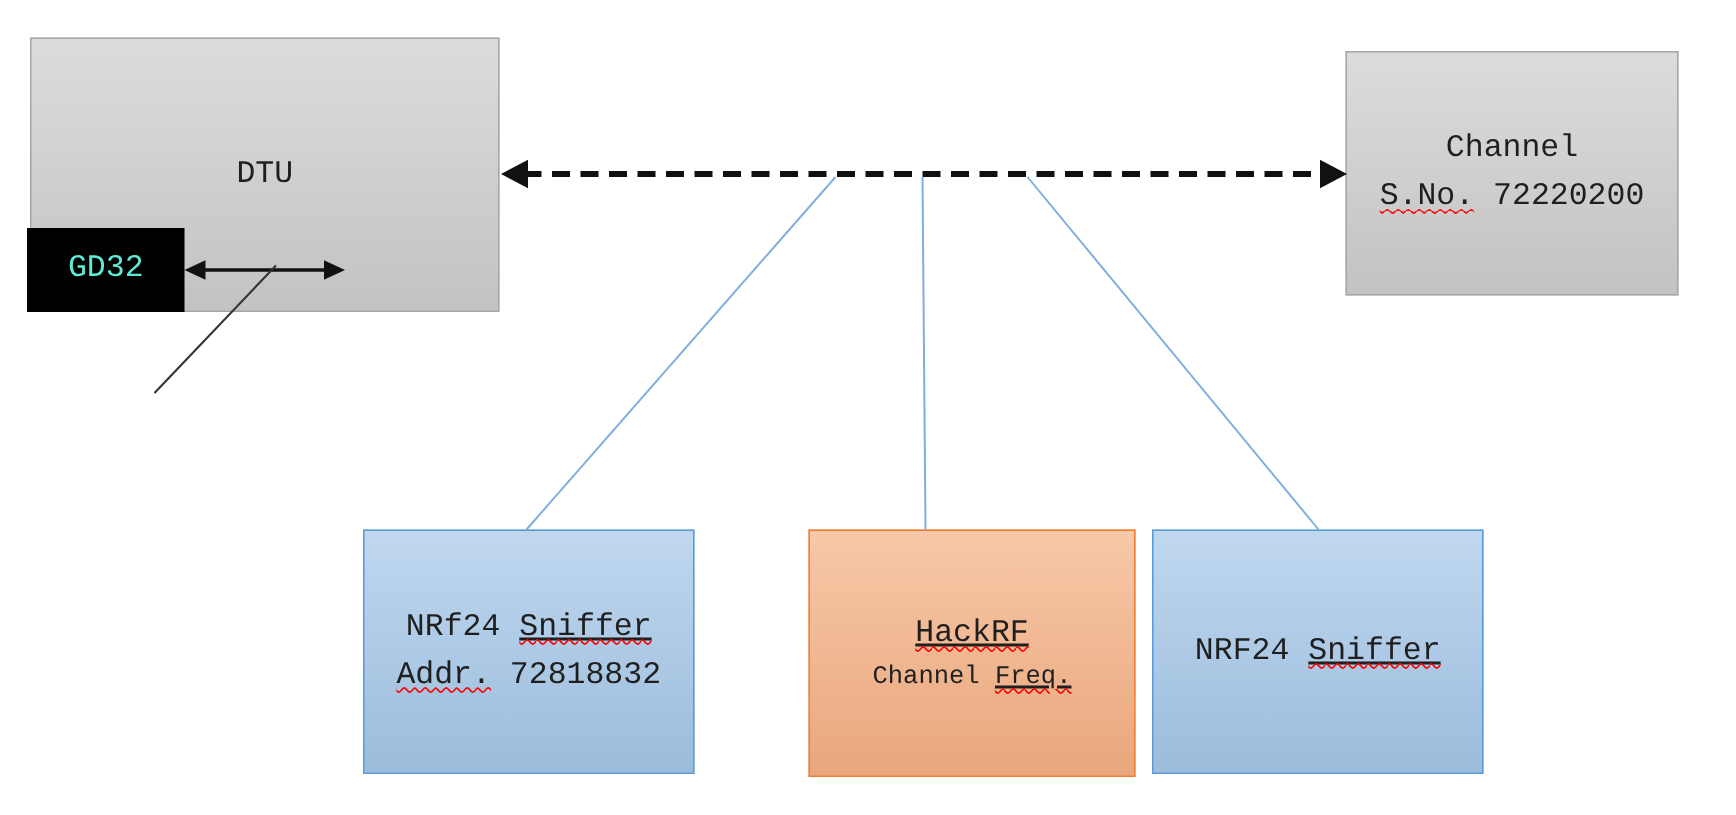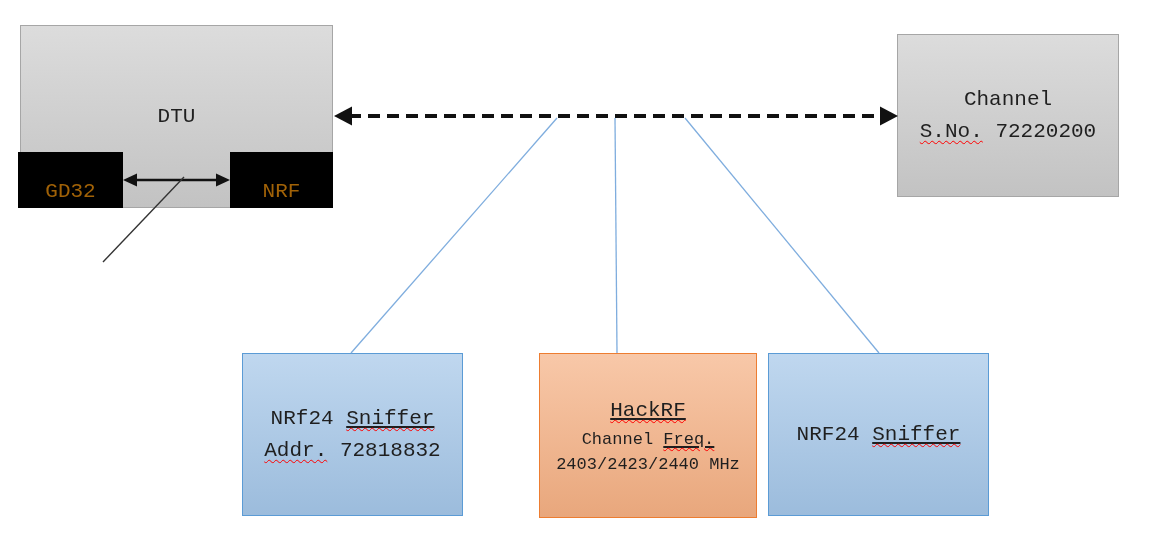--- a/index.html
+++ b/index.html
@@ -6,21 +6,21 @@
   #canvas{
     position:relative;width:1157px;height:543px;background:#fff;overflow:hidden;
     font-family:Liberation Mono, monospace;color:#1f1f1f;padding-left:20px;
   }
   .node{
     position:absolute;box-sizing:border-box;display:flex;flex-direction:column;
     align-items:center;justify-content:center;text-align:center;
   }
   .shade{background-image:linear-gradient(180deg, rgba(255,255,255,.30), rgba(0,0,0,.05));}
   .gray{background-color:var(--gray_fill,#cdcdcd);border:1px solid var(--gray_border,#a6a6a6);}
-  .black{background-color:var(--black_fill,#000);color:#a16207;justify-content:flex-end;}
+  .black{background-color:var(--black_fill,#000);color:#5eead4;}
   .green{background-color:var(--green_fill,#a9d18e);border:1.5px solid var(--green_border,#70ad47);}
   .blue{background-color:var(--blue_fill,#a4c6e8);border:1.5px solid var(--blue_border,#5b9bd5);}
   .orange{background-color:var(--orange_fill,#f5b083);border:1.5px solid var(--orange_border,#ed7d31);margin-left:36px;}
 
   .t21{font-size:21px;line-height:32px;}
   .t17{font-size:17px;line-height:25px;}
 
   
   .sp{
     text-decoration-line:underline;text-decoration-style:wavy;
@@ -50,23 +50,20 @@
 
 <div id="canvas">
 
   <div class="node gray shade t21" id="dtu-box">
     <div>DTU</div>
   </div>
 
   <div class="node black t21" id="gd32-box">
     <div>GD32</div>
   </div>
-  <div class="node black t21" id="nrf-box">
-    <div>NRF</div>
-  </div>
 
 
   <div class="node gray shade t21" id="inverter-box">
     <div>Channel</div>
     <div>
       <span class="sp">S.No.</span>
       <span>72220200</span>
     </div>
   </div>
 
@@ -82,21 +79,20 @@
   </div>
 
   <div class="node orange shade" id="hackrf-box">
     <div class="t21">
       <span class="u"><span class="sp">HackRF</span></span>
     </div>
     <div class="t17">
       <span>Channel</span>
       <span class="u"><span class="sp">Freq.</span></span>
     </div>
-    <div class="t17">2403/2423/2440 MHz</div>
   </div>
 
   <div class="node blue shade t21" id="sniffer-right-box">
     <div>
       <span>NRF24</span>
       <span class="u"><span class="sp">Sniffer</span></span>
     </div>
   </div>
 
   <svg id="connector-layer" viewBox="0 0 1157 543">

